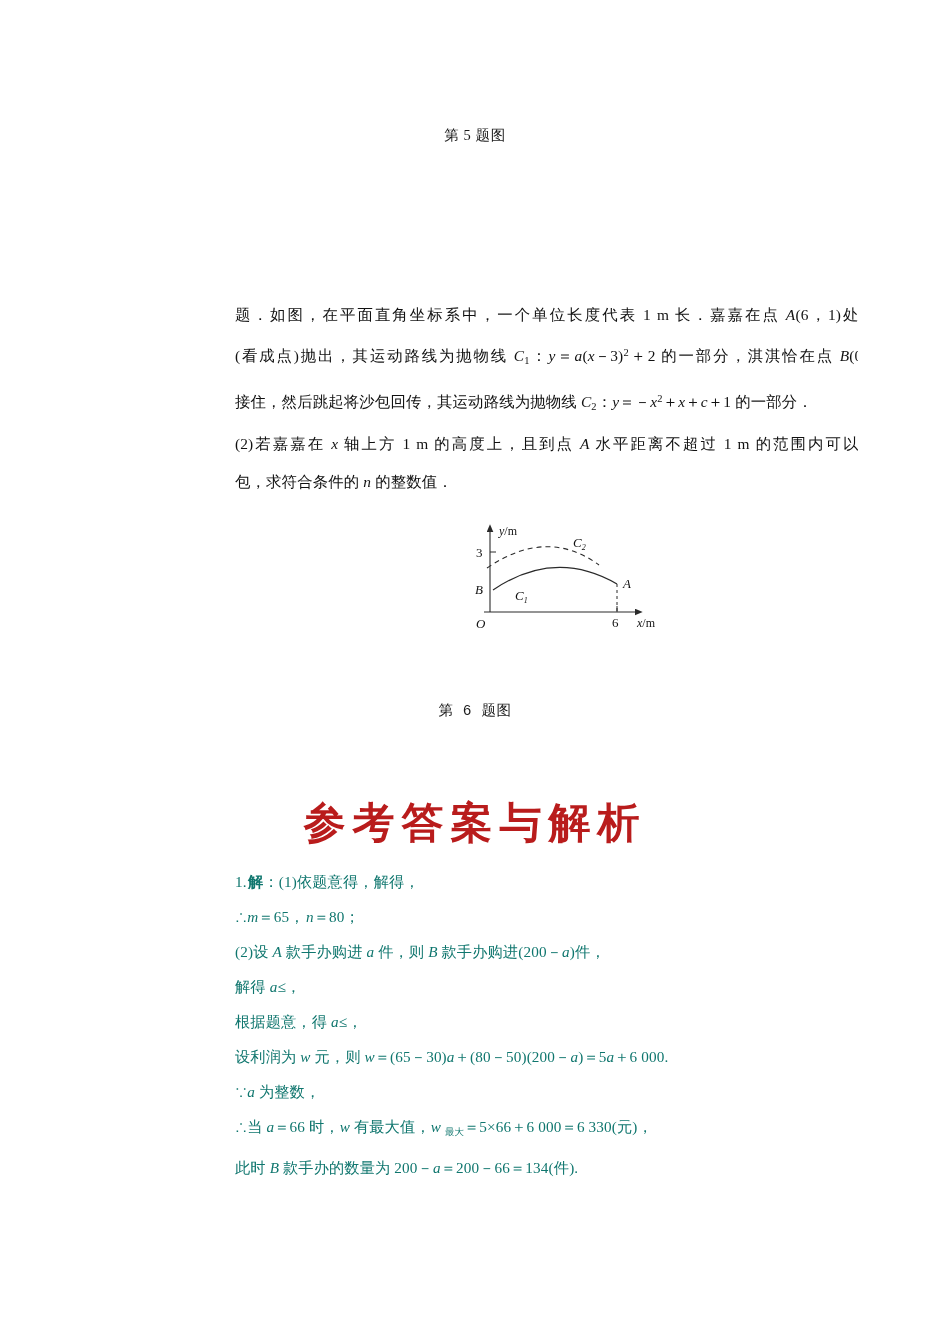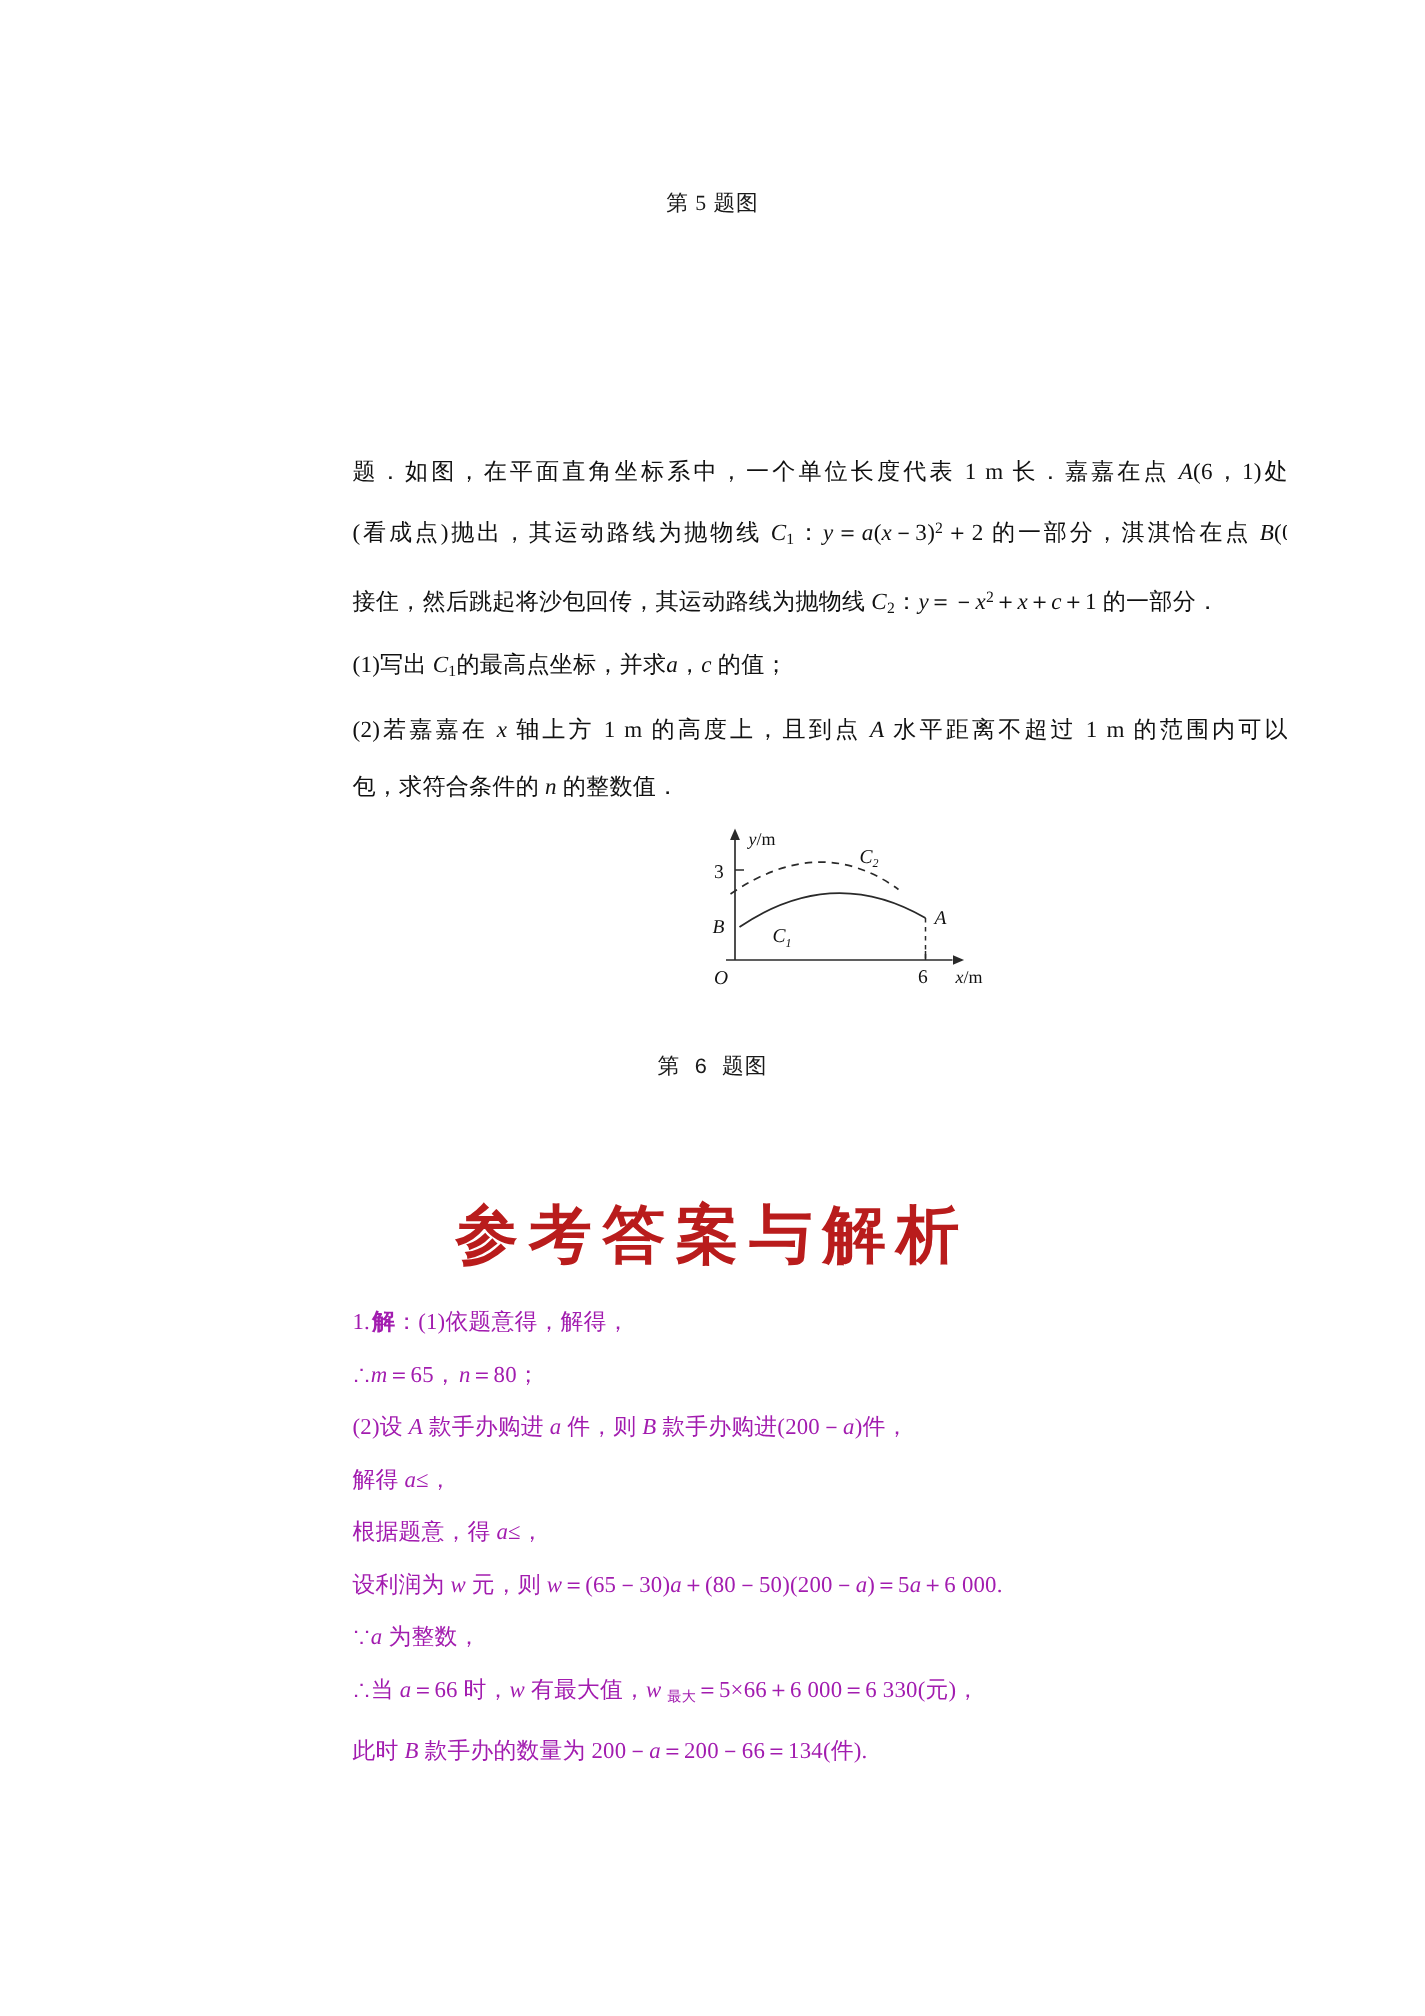--- a/index.html
+++ b/index.html
@@ -49,21 +49,21 @@
   }
 
   .ansblock {
     position: absolute;
     left: 143px;
     width: 700px;
   }
   .ansline {
     font-size: 15.2px;
     line-height: 35px;
-    color: #a21caf;
+    color: #0f766e;
     white-space: pre-wrap;
     letter-spacing: 0.15px;
   }
 
   .bigtitle {
     position: absolute;
     left: 0;
     width: 100%;
     text-align: center;
     font-family: "DejaVu Serif", "Liberation Serif", serif;
@@ -76,21 +76,21 @@
   
   i, .mv { font-style: italic; }
   .bold { font-weight: bold; }
   sub { font-size: 0.68em; vertical-align: -0.28em; }
   sup { font-size: 0.68em; vertical-align: 0.45em; }
 
   
   .figure {
     position: absolute;
     left: 355px;
-    top: 548px;
+    top: 520px;
     width: 240px;
     height: 125px;
   }
   .figure svg { display: block; }
 </style>
 </head>
 <body>
 
 <div class="page">
 
@@ -98,21 +98,20 @@
 
   <div class="qblock" style="top:296px;">
 
 
     <div class="qline just">题．如图，在平面直角坐标系中，一个单位长度代表 1 m 长．嘉嘉在点 <i>A</i>(6，1)处将沙包</div>
 
     <div class="qline just">(看成点)抛出，其运动路线为抛物线 <i>C</i><sub>1</sub>：<i>y</i>＝<i>a</i>(<i>x</i>－3)<sup>2</sup>＋2 的一部分，淇淇恰在点 <i>B</i>(0，<i>c</i>)处</div>
 
     <div class="qline">接住，然后跳起将沙包回传，其运动路线为抛物线 <i>C</i><sub>2</sub>：<i>y</i>＝－<i>x</i><sup>2</sup>＋<i>x</i>＋<i>c</i>＋1 的一部分．</div>
 
-    <div class="qline">(1)写出 <i>C</i><sub>1</sub>的最高点坐标，并求<i>a</i>，<i>c</i> 的值；</div>
 
     <div class="qline just">(2)若嘉嘉在 <i>x</i> 轴上方 1 m 的高度上，且到点 <i>A</i> 水平距离不超过 1 m 的范围内可以接到沙</div>
 
     <div class="qline">包，求符合条件的 <i>n</i> 的整数值．</div>
   </div>
 
   <div class="figure">
     <svg width="240" height="125" viewBox="0 0 240 125" xmlns="http://www.w3.org/2000/svg">
       <defs>
         <marker id="arrH" markerWidth="8" markerHeight="8" refX="0" refY="3" orient="auto">

